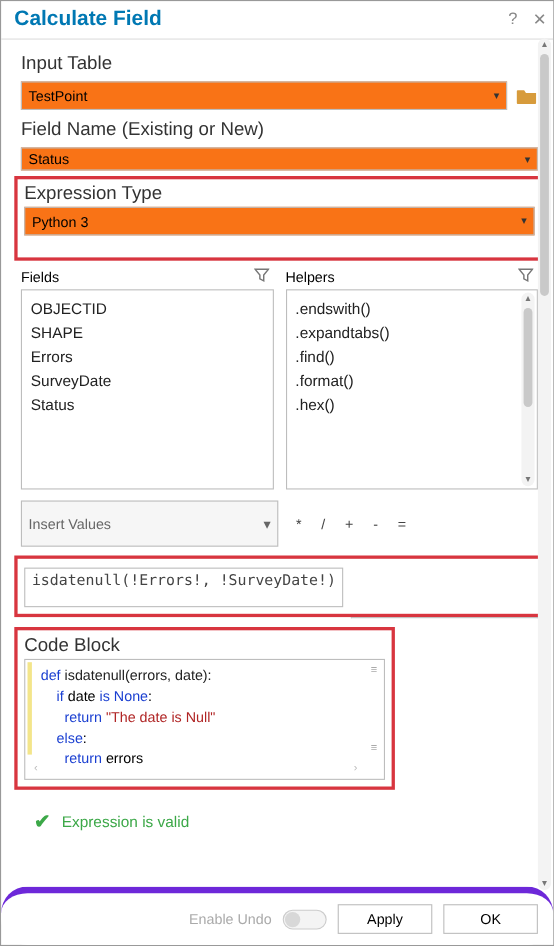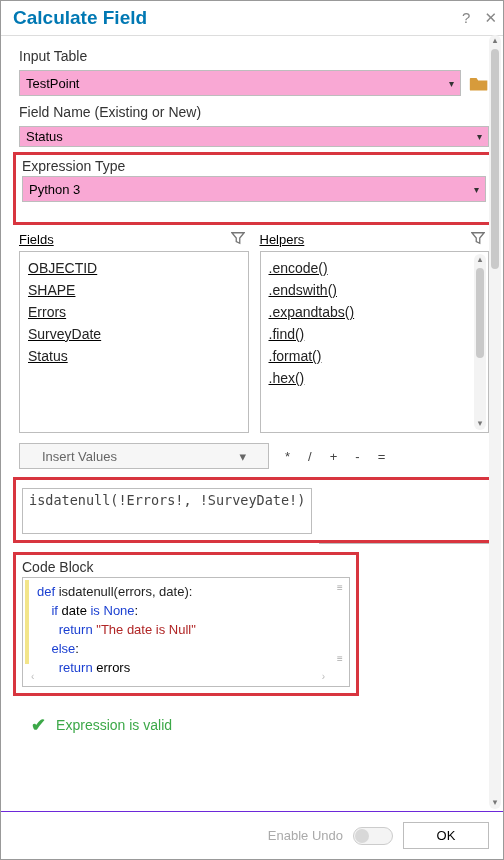--- a/index.html
+++ b/index.html
@@ -21,45 +21,44 @@
     border-bottom: 1px solid #ddd;
   }
   .titlebar .title {
     color: #0078b3;
     font-size: 19px;
     font-weight: 700;
   }
   .titlebar .right { display: flex; gap: 14px; }
   .titlebar .icon { color: #888; font-size: 15px; cursor: pointer; }
   .content { padding: 8px 14px 0 18px; display: flex; flex-direction: column; gap: 4px; }
-  .label { color: #333; font-size: 14px; margin-top: 4px; margin-bottom: 2px; }
+  .label { color: #333; font-size: 17px; margin-top: 4px; margin-bottom: 2px; }
   .row { display: flex; align-items: center; gap: 8px; }
   .combo {
     flex: 1;
     border: 1px solid #bdbdbd;
     height: 26px;
     padding: 2px 6px;
     font-size: 13px;
     display: flex;
     align-items: center;
     justify-content: space-between;
-    background: #f9a8d4;
+    background: #f97316;
     cursor: pointer;
   }
   .combo .arrow { font-size: 10px; color: #333; }
   .folder-icon { width: 20px; height: 18px; color: #d79b3b; }
   .highlight-box {
     border: 3px solid #d8353f;
     padding: 3px 6px 20px 6px;
     margin: 1px -6px 2px -6px;
   }
   .section2col {
     display: flex;
     gap: 11px;
-    text-decoration: underline;
   }
   .col { flex: 1; display: flex; flex-direction: column; }
   .colhead { display: flex; justify-content: space-between; align-items: center; margin-bottom: 3px; padding-right: 4px;}
   .filter-icon { color: #777; font-size: 14px; cursor: pointer; }
   .listbox {
     border: 1px solid #bdbdbd;
     height: 182px;
     padding: 5px 8px;
     font-size: 14px;
     color: #222;
@@ -77,31 +76,31 @@
   }
   .scrollbar .up, .scrollbar .down {
     position: absolute; left: 0; right: 0; height: 12px; text-align: center;
     font-size: 9px; color: #777;
   }
   .scrollbar .up { top: 0; }
   .scrollbar .down { bottom: 0; }
   .insert-row { display: flex; gap: 6px; margin-top: 6px; align-items: center; }
   .insert-combo {
     border: 1px solid #bdbdbd;
-    height: 26px; flex: 1; display: flex; align-items: center;
-    padding: 0 22px; color: #666; font-size: 13px;
+    height: 42px; flex: 1; display: flex; align-items: center;
+    padding: 0 6px; color: #666; font-size: 13px;
     background: #f6f6f6; justify-content: space-between;
     cursor: pointer;
   }
   .ops { flex: 1; display: flex; gap: 18px; padding-left: 10px; color: #444; font-size: 13px; }
   .ops span { cursor: pointer; }
   .hl2 { border: 3px solid #d8353f; padding: 4px 6px 6px 6px; margin: 4px -6px 2px -6px; }
   .status-eq { color: #333; font-size: 14px; background: #f6f6f6; padding: 3px 4px; border: 1px solid #e2e2e2; }
   .expr-input {
-    border: 1px solid #bdbdbd; height: 46px; padding: 3px 6px;
+    border: 1px solid #bdbdbd; height: 36px; padding: 3px 6px;
     font-family: "Consolas", monospace; font-size: 13.5px; color: #444;
     margin-top: 4px; background: #fff;
   }
   .expr-wrap { display: flex; align-items: center; }
   .hl3 { border: 3px solid #d8353f; padding: 4px 6px 6px 6px; margin: 4px 130px 4px -6px; }
   .code-area {
     border: 1px solid #bdbdbd; background: #fff;
     font-family: Liberation Sans, sans-serif; font-size: 13px;
     padding: 4px 4px 4px 2px;
     position: relative; height: 110px;
@@ -112,23 +111,23 @@
   .kw-None { color: #1a3fd1; }
   .str { color: #b02525; }
   .func { color: #222; }
   .code-scrollbar { position: absolute; right: 3px; top: 4px; bottom: 22px; width: 12px; display: flex; flex-direction: column; align-items: center; color: #aaa; font-size: 10px; justify-content: space-between;}
   .code-hscroll { position: absolute; left: 4px; right: 20px; bottom: 3px; height: 12px; display: flex; justify-content: space-between; color: #bbb; font-size: 10px; padding: 0 4px;}
   .valid-row { display: flex; align-items: center; gap: 10px; margin: 10px 0 0 12px; }
   .check-icon { color: #3ca848; font-size: 18px; font-weight: bold; }
   .valid-text { color: #3ca848; font-size: 14px; }
   .footer {
     position: absolute; bottom: 0; left: 0; right: 0;
-    border-top: 1px solid #6d28d9;
+    border-top: 6px solid #6d28d9;
     display: flex; justify-content: flex-end; align-items: center;
-    gap: 10px; padding: 10px 14px; background: #fff;
+    gap: 10px; padding: 10px 14px; background: #fff; border-radius: 24px;
   }
   .toggle-lbl { color: #aaa; font-size: 13px; }
   .toggle {
     width: 40px; height: 18px; border-radius: 9px; border: 1px solid #ccc;
     background: #f4f4f4; position: relative;
   }
   .toggle .knob { position: absolute; left: 1px; top: 1px; width: 14px; height: 14px; border-radius: 50%; background: #d8d8d8; }
   .btn {
     border: 1px solid #bdbdbd; background: #fff; padding: 5px 0;
     width: 86px; text-align: center; font-size: 13px; cursor: pointer;
@@ -208,21 +207,20 @@
     <div class="col">
       <div class="colhead">
         <span>Helpers</span>
         <span class="filter-icon">
           <svg width="14" height="14" viewBox="0 0 16 16">
               <path fill="none" stroke="#777" stroke-width="1.5" d="M1 2h14L10 8v6l-4-2V8z"></path>
             </svg>
         </span>
       </div>
       <div class="listbox">
-        <div class="item">.encode()</div>
         <div class="item">.endswith()</div>
         <div class="item">.expandtabs()</div>
         <div class="item">.find()</div>
         <div class="item">.format()</div>
         <div class="item">.hex()</div>
         <div class="scrollbar">
           <div class="up">▴</div>
           <div class="thumb"></div>
           <div class="down">▾</div>
         </div>
@@ -282,14 +280,15 @@
   <div class="up">▴</div>
   <div class="thumb"></div>
   <div class="down">▾</div>
 </div>
 
 <div class="footer">
   <span class="toggle-lbl">Enable Undo</span>
   <div class="toggle">
     <div class="knob"></div>
   </div>
+  <div class="btn">Apply</div>
   <div class="btn">OK</div>
 </div>
 
 </body></html>

